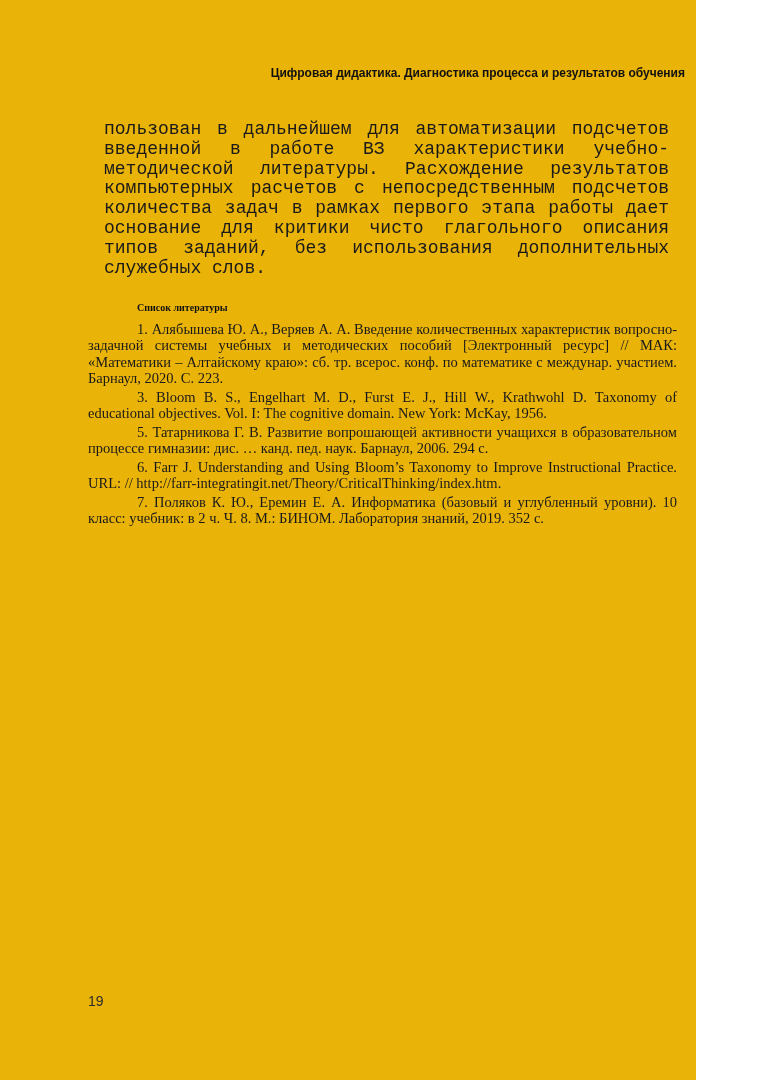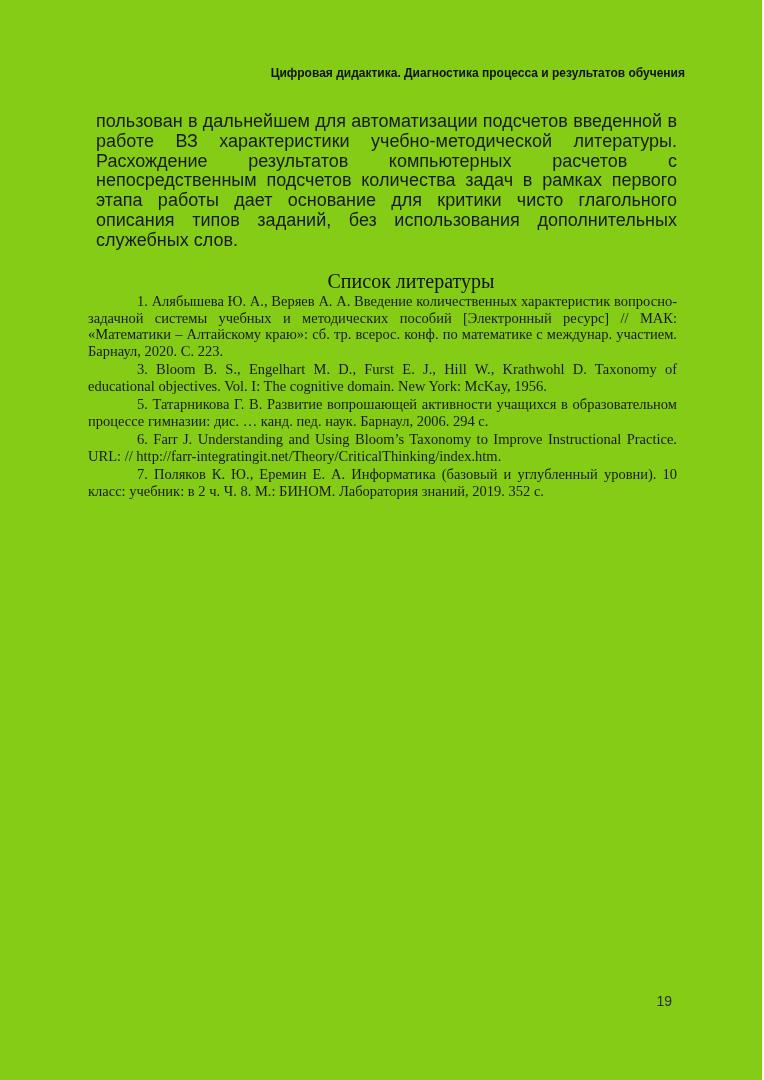--- a/index.html
+++ b/index.html
@@ -2,23 +2,23 @@
 <html lang="ru"><head>
 <meta charset="utf-8">
 <style>
   html, body {
     margin: 0;
     padding: 0;
     background: #ffffff;
   }
   .page {
     position: relative;
-    width: 762px;
+    width: 696px;
     height: 1080px;
-    background: #84cc16;
+    background: #eab308;
     overflow: hidden;
     color: #161616;
   }
   .running-header {
     position: absolute;
     left: 88px;
     top: 66px;
     width: 597px;
     text-align: right;
     font-family: "Liberation Sans", "DejaVu Sans", sans-serif;
@@ -27,52 +27,50 @@
     line-height: 14px;
     color: #111111;
   }
   .content {
     position: absolute;
     left: 88px;
     top: 104px;
     width: 597px;
   }
   .body-paragraph {
-    margin: 8px;
-    font-family: Liberation Sans, sans-serif;
+    margin: 16px;
+    font-family: Liberation Mono, monospace;
     font-size: 18px;
     line-height: 19.8px;
     text-align: justify;
     color: #1a1a1a;
   }
   .refs-heading {
     margin: 22px 0 4px 0;
     padding-left: 49px;
     font-family: "Liberation Serif", "DejaVu Serif", serif;
-    font-weight: normal;
-    font-size: 20px;
+    font-weight: bold;
+    font-size: 10px;
     line-height: 16.5px;
     color: #111111;
-    text-align: center;
   }
   .ref-item {
     margin: 0 8px 2px 0;
     text-indent: 49px;
     font-family: "Liberation Serif", "DejaVu Serif", serif;
     font-size: 14.5px;
     line-height: 16.5px;
     text-align: justify;
     color: #1a1a1a;
   }
   .page-number {
     position: absolute;
     left: 88px;
     top: 993px;
     width: 584px;
-    text-align: right;
     font-family: "Liberation Sans", "DejaVu Sans", sans-serif;
     font-size: 14px;
     line-height: 17px;
     color: #2c2c2c;
   }
 </style>
 </head>
 <body>
 
 <div class="page">

